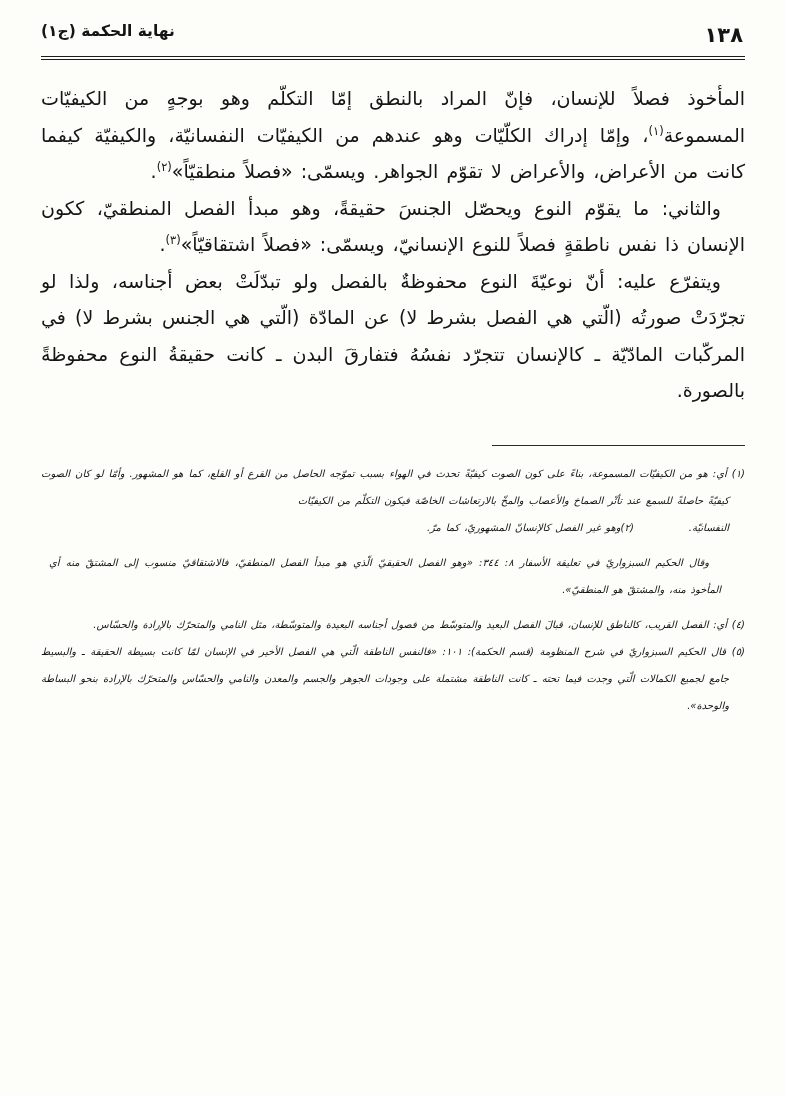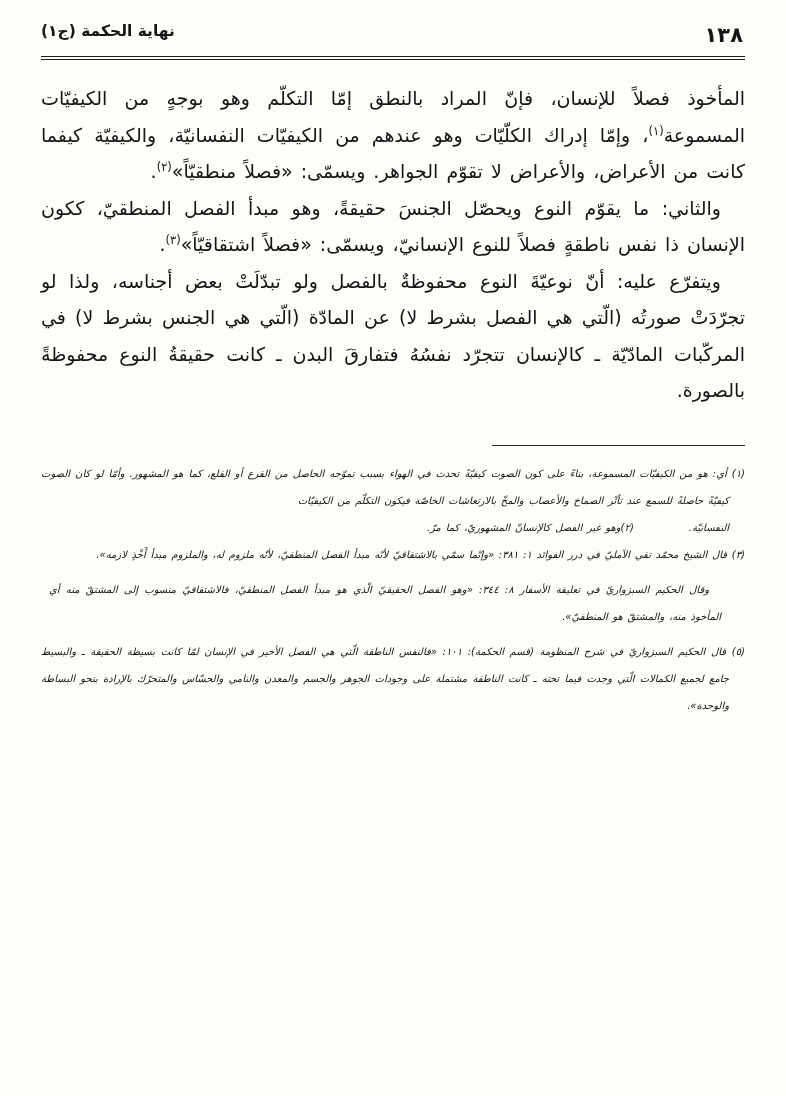--- a/index.html
+++ b/index.html
@@ -52,21 +52,21 @@
 
   <section class="footnotes">
 
     <p class="fn"><span class="fnmark">(١)</span> <span>أي: هو من الكيفيّات المسموعة، بناءً على كون الصوت كيفيّةً تحدث في الهواء بسبب تموّجه الحاصل من القرع أو القلع، كما هو المشهور. وأمّا لو كان الصوت كيفيّةً حاصلةً للسمع عند تأثّر الصماخ والأعصاب والمخّ بالارتعاشات الخاصّة فيكون التكلّم من الكيفيّات</span></p>
 
     <div class="fn-shared">
       <span>النفسانيّة.</span>
       <span><span class="fnmark">(٢)</span><span>وهو غير الفصل كالإنسانّ المشهوريّ، كما مرّ.</span></span>
     </div>
 
-    <p class="fn"><span class="fnmark">(٣)</span> <span>قال الشيخ محمّد تقي الآمليّ في درر الفوائد ١: ٣٨١: «وإنّما سمّي بالاشتقاقيّ لأنّه مبدأ الفصل المنطقيّ، لأنّه ملزوم له، والملزوم مبدأ أَخْذِ لازمه».</span></p>
     <p class="fn-cont"><span>وقال الحكيم السبزواريّ في تعليقة الأسفار ٨: ٣٤٤: «وهو الفصل الحقيقيّ الّذي هو مبدأ الفصل المنطقيّ، فالاشتقاقيّ منسوب إلى المشتقّ منه أي المأخوذ منه، والمشتقّ هو المنطقيّ».</span></p>
 
+    <p class="fn"><span class="fnmark">(٤)</span> <span>أي: الفصل القريب، كالناطق للإنسان، قبالَ الفصل البعيد والمتوسّط من فصول أجناسه البعيدة والمتوسّطة، مثل النامي والمتحرّك بالإرادة والحسّاس.</span></p>
 
     <p class="fn"><span class="fnmark">(٥)</span> <span>قال الحكيم السبزواريّ في شرح المنظومة (قسم الحكمة): ١٠١: «فالنفس الناطقة الّتي هي الفصل الأخير في الإنسان لمّا كانت بسيطة الحقيقة ـ والبسيط جامع لجميع الكمالات الّتي وجدت فيما تحته ـ كانت الناطقة مشتملة على وجودات الجوهر والجسم والمعدن والنامي والحسّاس والمتحرّك بالإرادة بنحو البساطة والوحدة».</span></p>
 
   </section>
 
 </div>
 
 </body></html>

